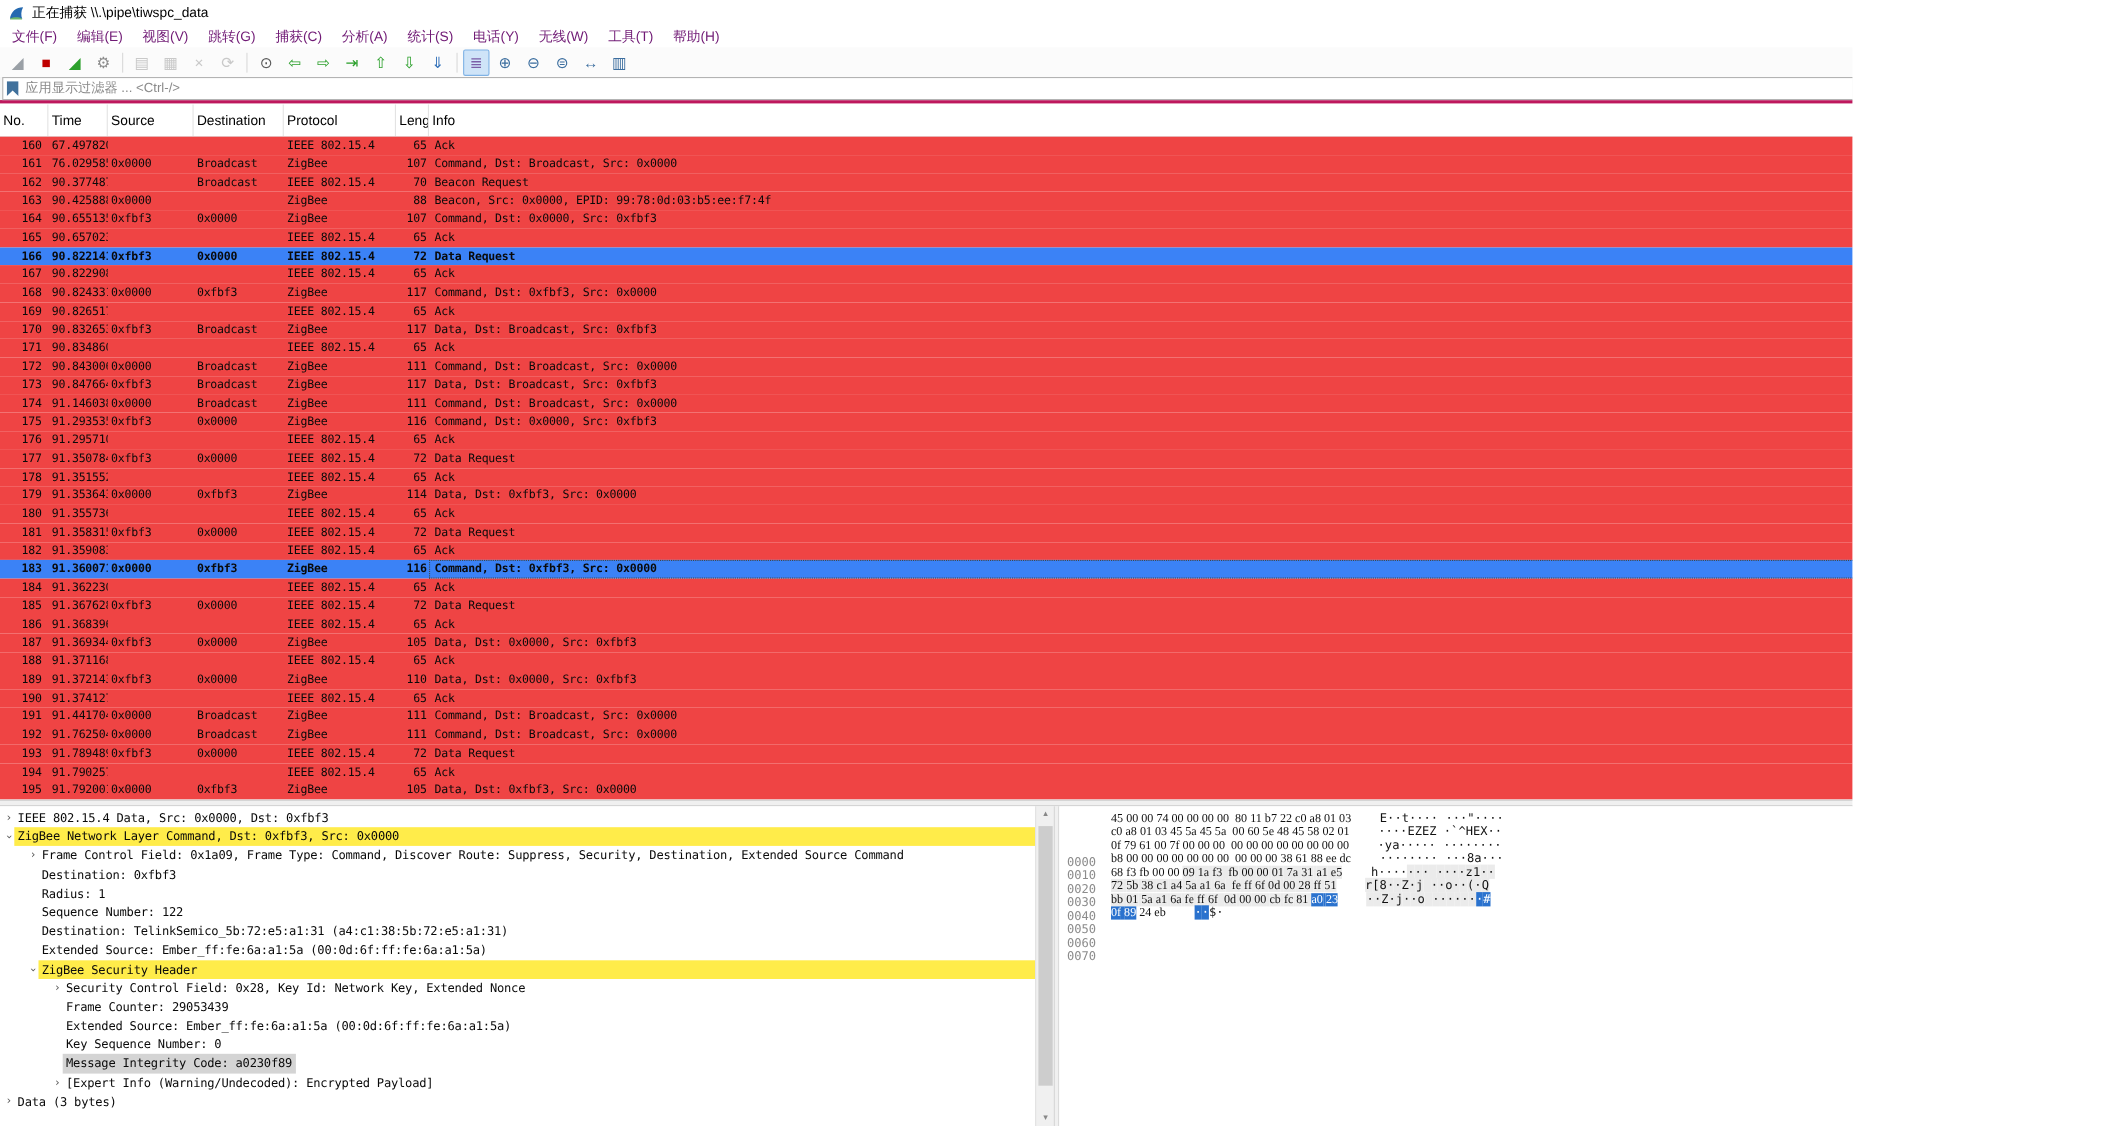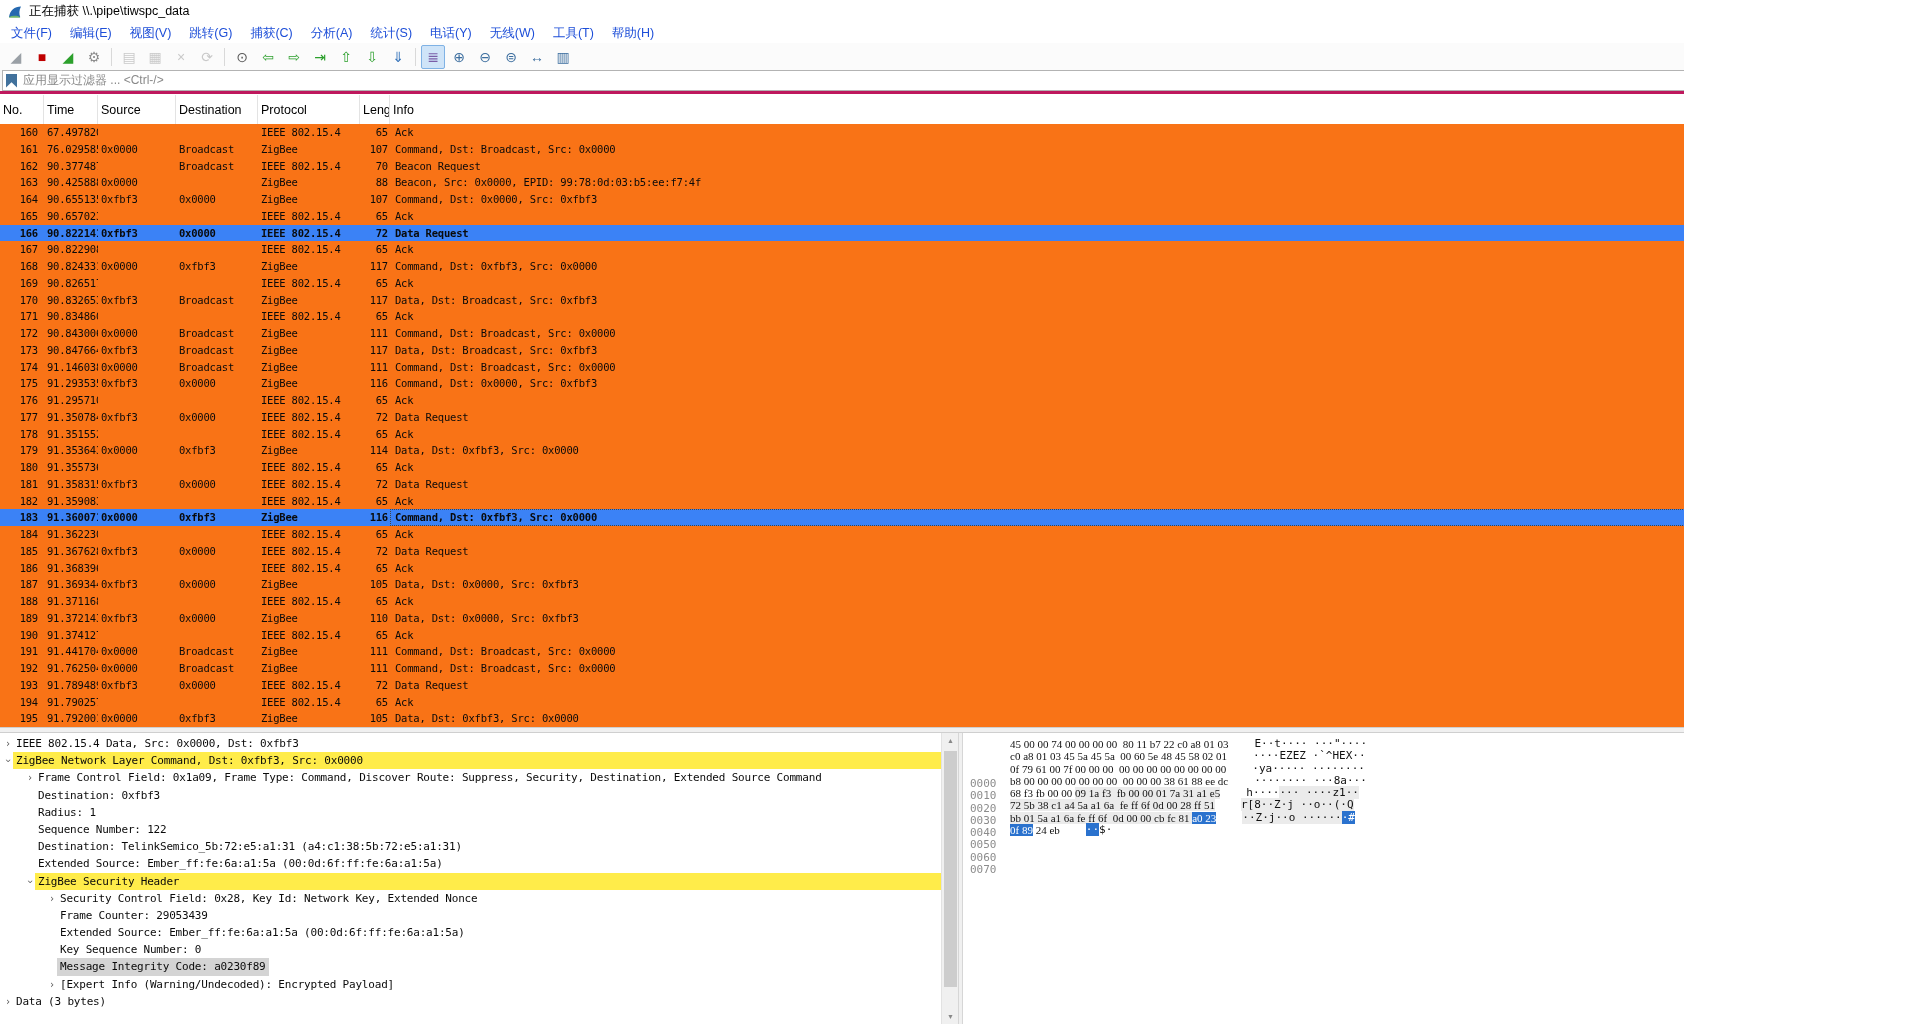--- a/index.html
+++ b/index.html
@@ -12,21 +12,21 @@
   .title{font-size:12.5px;color:#000;}
   .wbtns{position:absolute;right:0;top:0;height:23px;display:flex;}
   .wbtn{width:46px;height:23px;display:flex;align-items:center;justify-content:center;
         font-size:12px;color:#000;}
   .restore-glyph{position:relative;width:9px;height:9px;border:1px solid #000;background:#fff;}
   .restore-glyph::before{content:"";position:absolute;left:2px;top:-4px;width:9px;height:9px;
         border:1px solid #000;border-bottom:none;border-left:none;}
   
   .menubar{position:absolute;left:0;top:23px;width:1916px;height:20px;background:#fff;
            display:flex;align-items:center;padding-left:2px;}
-  .menu-item{font-size:12.5px;padding:0 9px;line-height:20px;color:#1d4ed8;}
+  .menu-item{font-size:12.5px;padding:0 9px;line-height:20px;color:#701a75;}
   
   .toolbar{position:absolute;left:0;top:43px;width:1916px;height:27px;background:#fbfbfb;
            border-bottom:1px solid #e4e4e4;display:flex;align-items:center;padding-left:3px;}
   .tbtn{width:22px;height:22px;margin:0 1px;display:flex;align-items:center;justify-content:center;
         font-size:14px;border:1px solid transparent;border-radius:2px;}
   .tbtn.active{background:#cfe4f8;border:1px solid #7fb2e5;}
   .tsep{width:1px;height:18px;background:#d9d9d9;margin:0 4px;}
   
   .filterbar{position:absolute;left:0;top:70px;width:1916px;height:24px;background:#f6f6f6;
              display:flex;align-items:center;padding:0 2px;box-sizing:border-box;
@@ -43,21 +43,21 @@
   
   .grid{display:grid;grid-template-columns:44px 54px 78px 82px 102px 30px 1fr;}
   .phead{position:absolute;left:0;top:95px;width:1899px;height:29px;background:#fff;
          border-bottom:1px solid #d5d5d5;font-size:12.5px;color:#000;}
   .hcell{display:flex;align-items:center;border-right:1px solid #e3e3e3;padding-left:3px;
          overflow:hidden;white-space:nowrap;}
   .hcell.last{border-right:none;}
   .plist{position:absolute;left:0;top:124px;width:1899px;height:603px;overflow:hidden;
          font-family:"DejaVu Sans Mono",monospace;font-size:10.5px;letter-spacing:-0.2px;
          color:#0a0a0a;}
-  .prow{height:16.75px;line-height:16.75px;background:#f97316;}
+  .prow{height:16.75px;line-height:16.75px;background:#ef4444;}
   .prow.hl{background:#3b82f6;font-weight:bold;}
   .pcell{overflow:hidden;white-space:nowrap;}
   .c-no{text-align:right;padding-right:6px;}
   .c-time,.c-src,.c-dst,.c-proto{padding-left:3px;}
   .c-len{text-align:right;padding-right:2px;}
   .c-info{padding-left:5px;}
   .c-info.focus{outline:1px dotted #444;outline-offset:-1px;}
   
   .vscroll{position:absolute;background:#f0f0f0;border-left:1px solid #e2e2e2;}
   .sarrow{position:absolute;left:0;width:100%;height:15px;display:flex;align-items:center;

